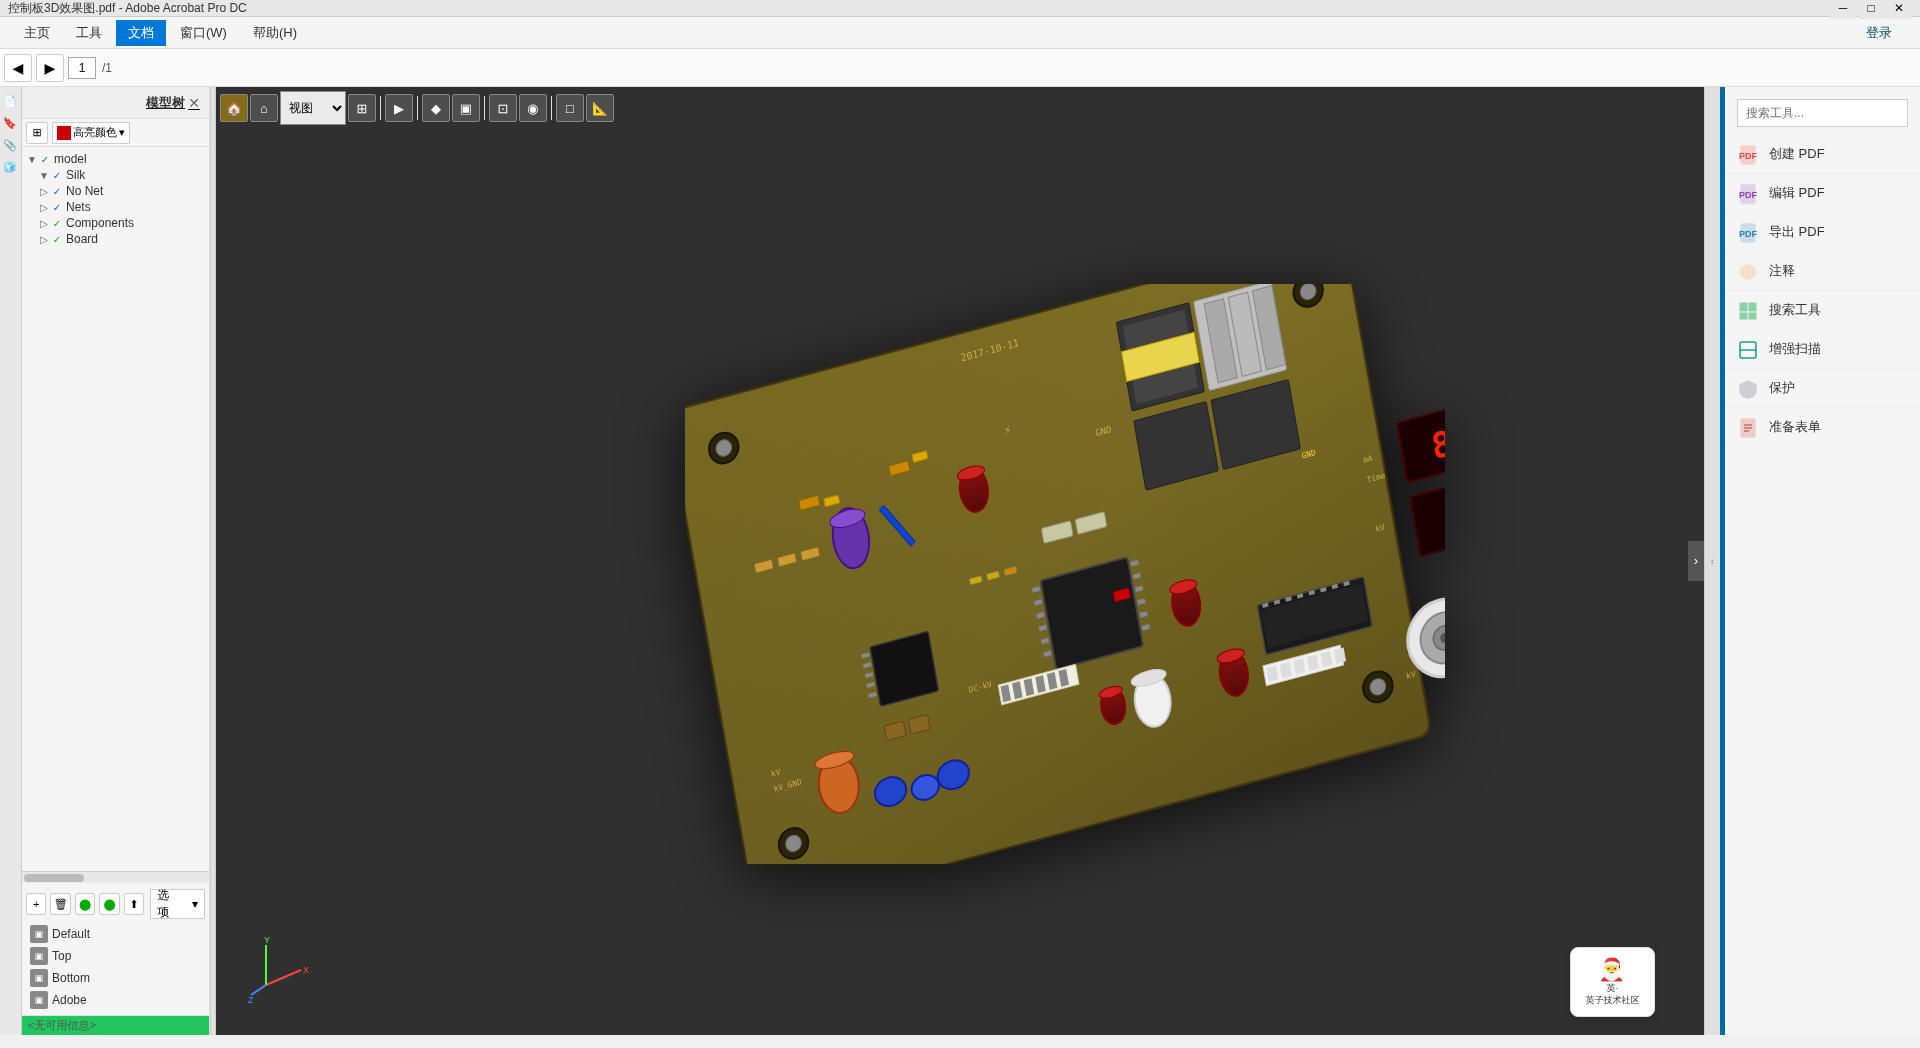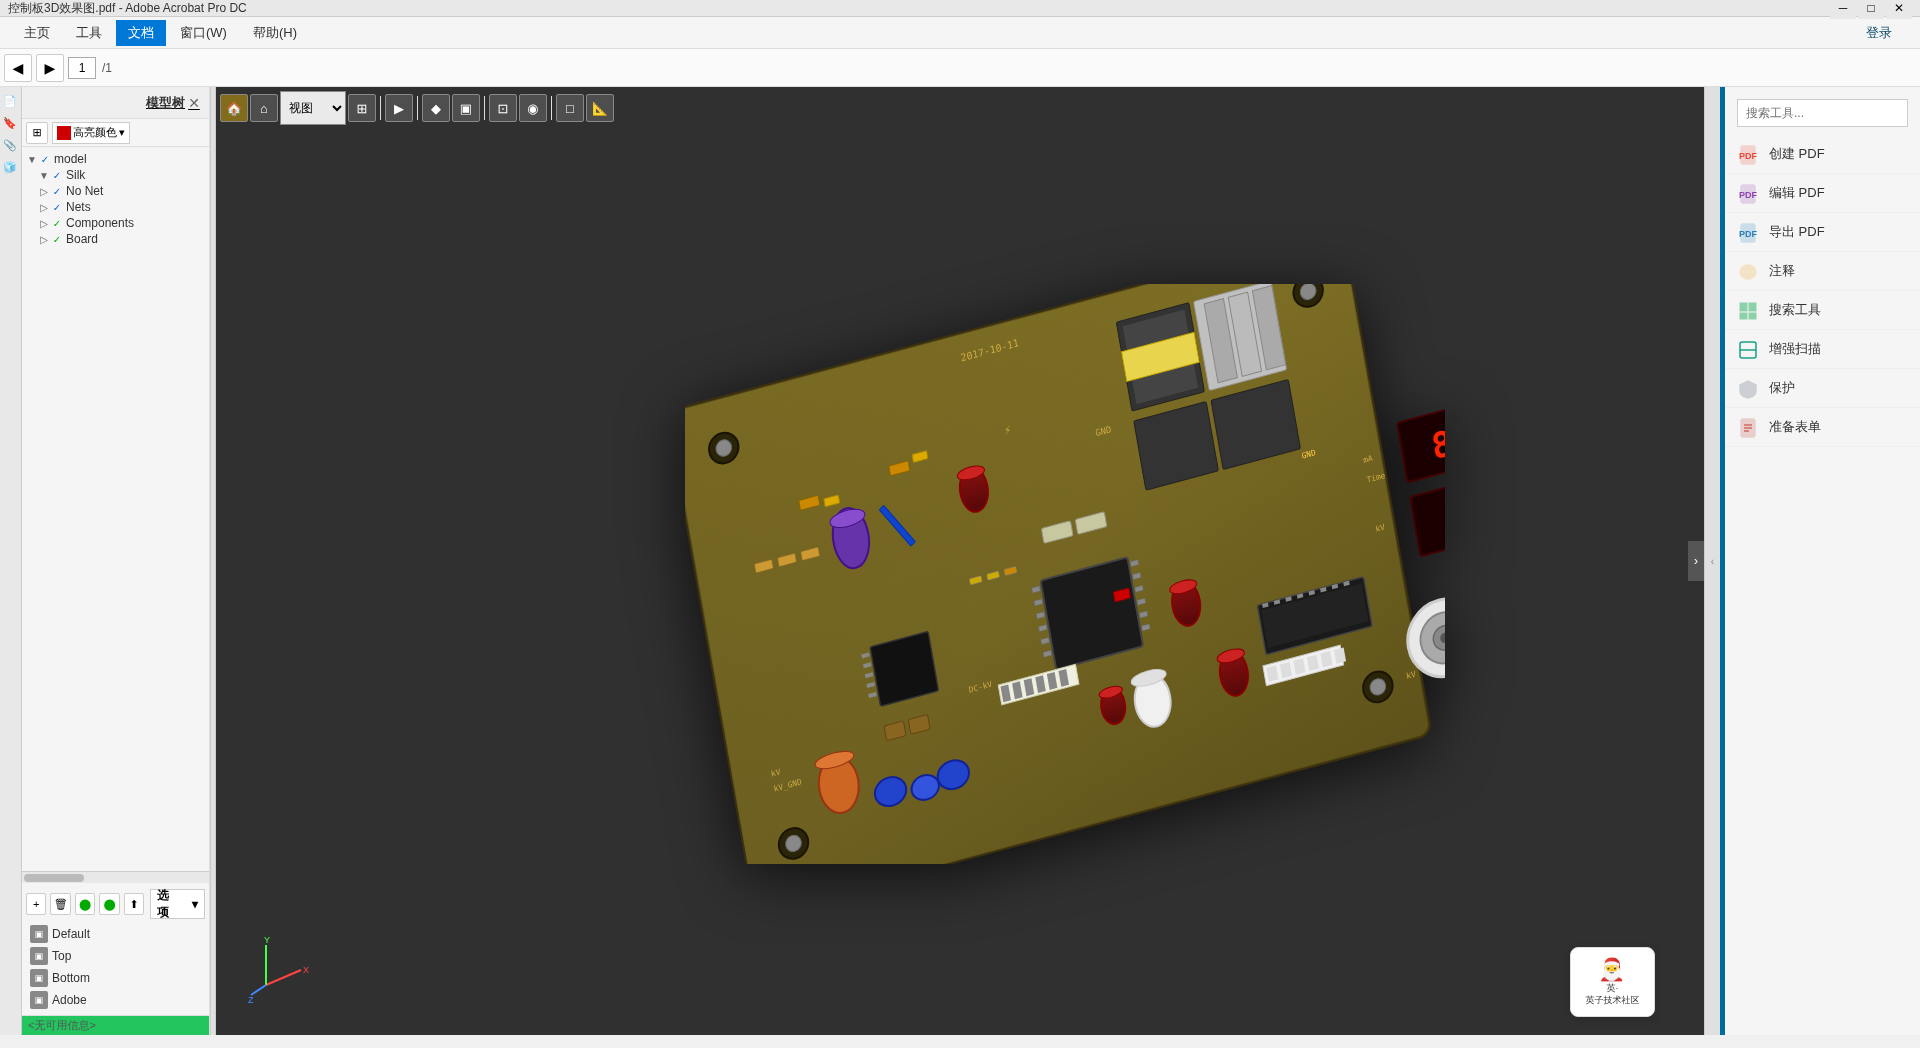--- a/index.html
+++ b/index.html
@@ -134,21 +134,21 @@
       position: absolute; bottom: 30px; left: 30px;
       width: 70px; height: 70px;
     }
 
     
     #views-section { padding: 4px; }
     #views-toolbar {
       display: flex; align-items: center; gap: 4px; padding: 2px 0 4px 0;
     }
     .views-tb-btn { width: 22px; height: 22px; display: flex; align-items: center; justify-content: center; cursor: pointer; border: 1px solid #ccc; background: #fff; font-size: 11px; border-radius: 2px; }
-    .options-btn { display: flex; align-items: center; gap: 14px; cursor: pointer; font-size: 12px; padding: 14px 6px; border: 1px solid #ccc; background: #fff; height: 22px; margin-left: 2px; font-weight: bold; }
+    .options-btn { display: flex; align-items: center; gap: 14px; cursor: pointer; font-size: 12px; padding: 14px 6px; border: 1px solid #ccc; background: #fff; height: 22px; margin-left: 2px; }
 
     .view-item {
       display: flex; align-items: center; padding: 2px 4px; cursor: pointer;
       font-size: 12px; color: #333;
     }
     .view-icon { width: 18px; height: 18px; background: #888; border-radius: 2px; margin-right: 4px; display: flex; align-items: center; justify-content: center; font-size: 9px; color: #fff; }
 
     #status-bar {
       padding: 2px 6px; font-size: 11px; color: #555; border-top: 1px solid #ddd;
       background: #22c55e;

